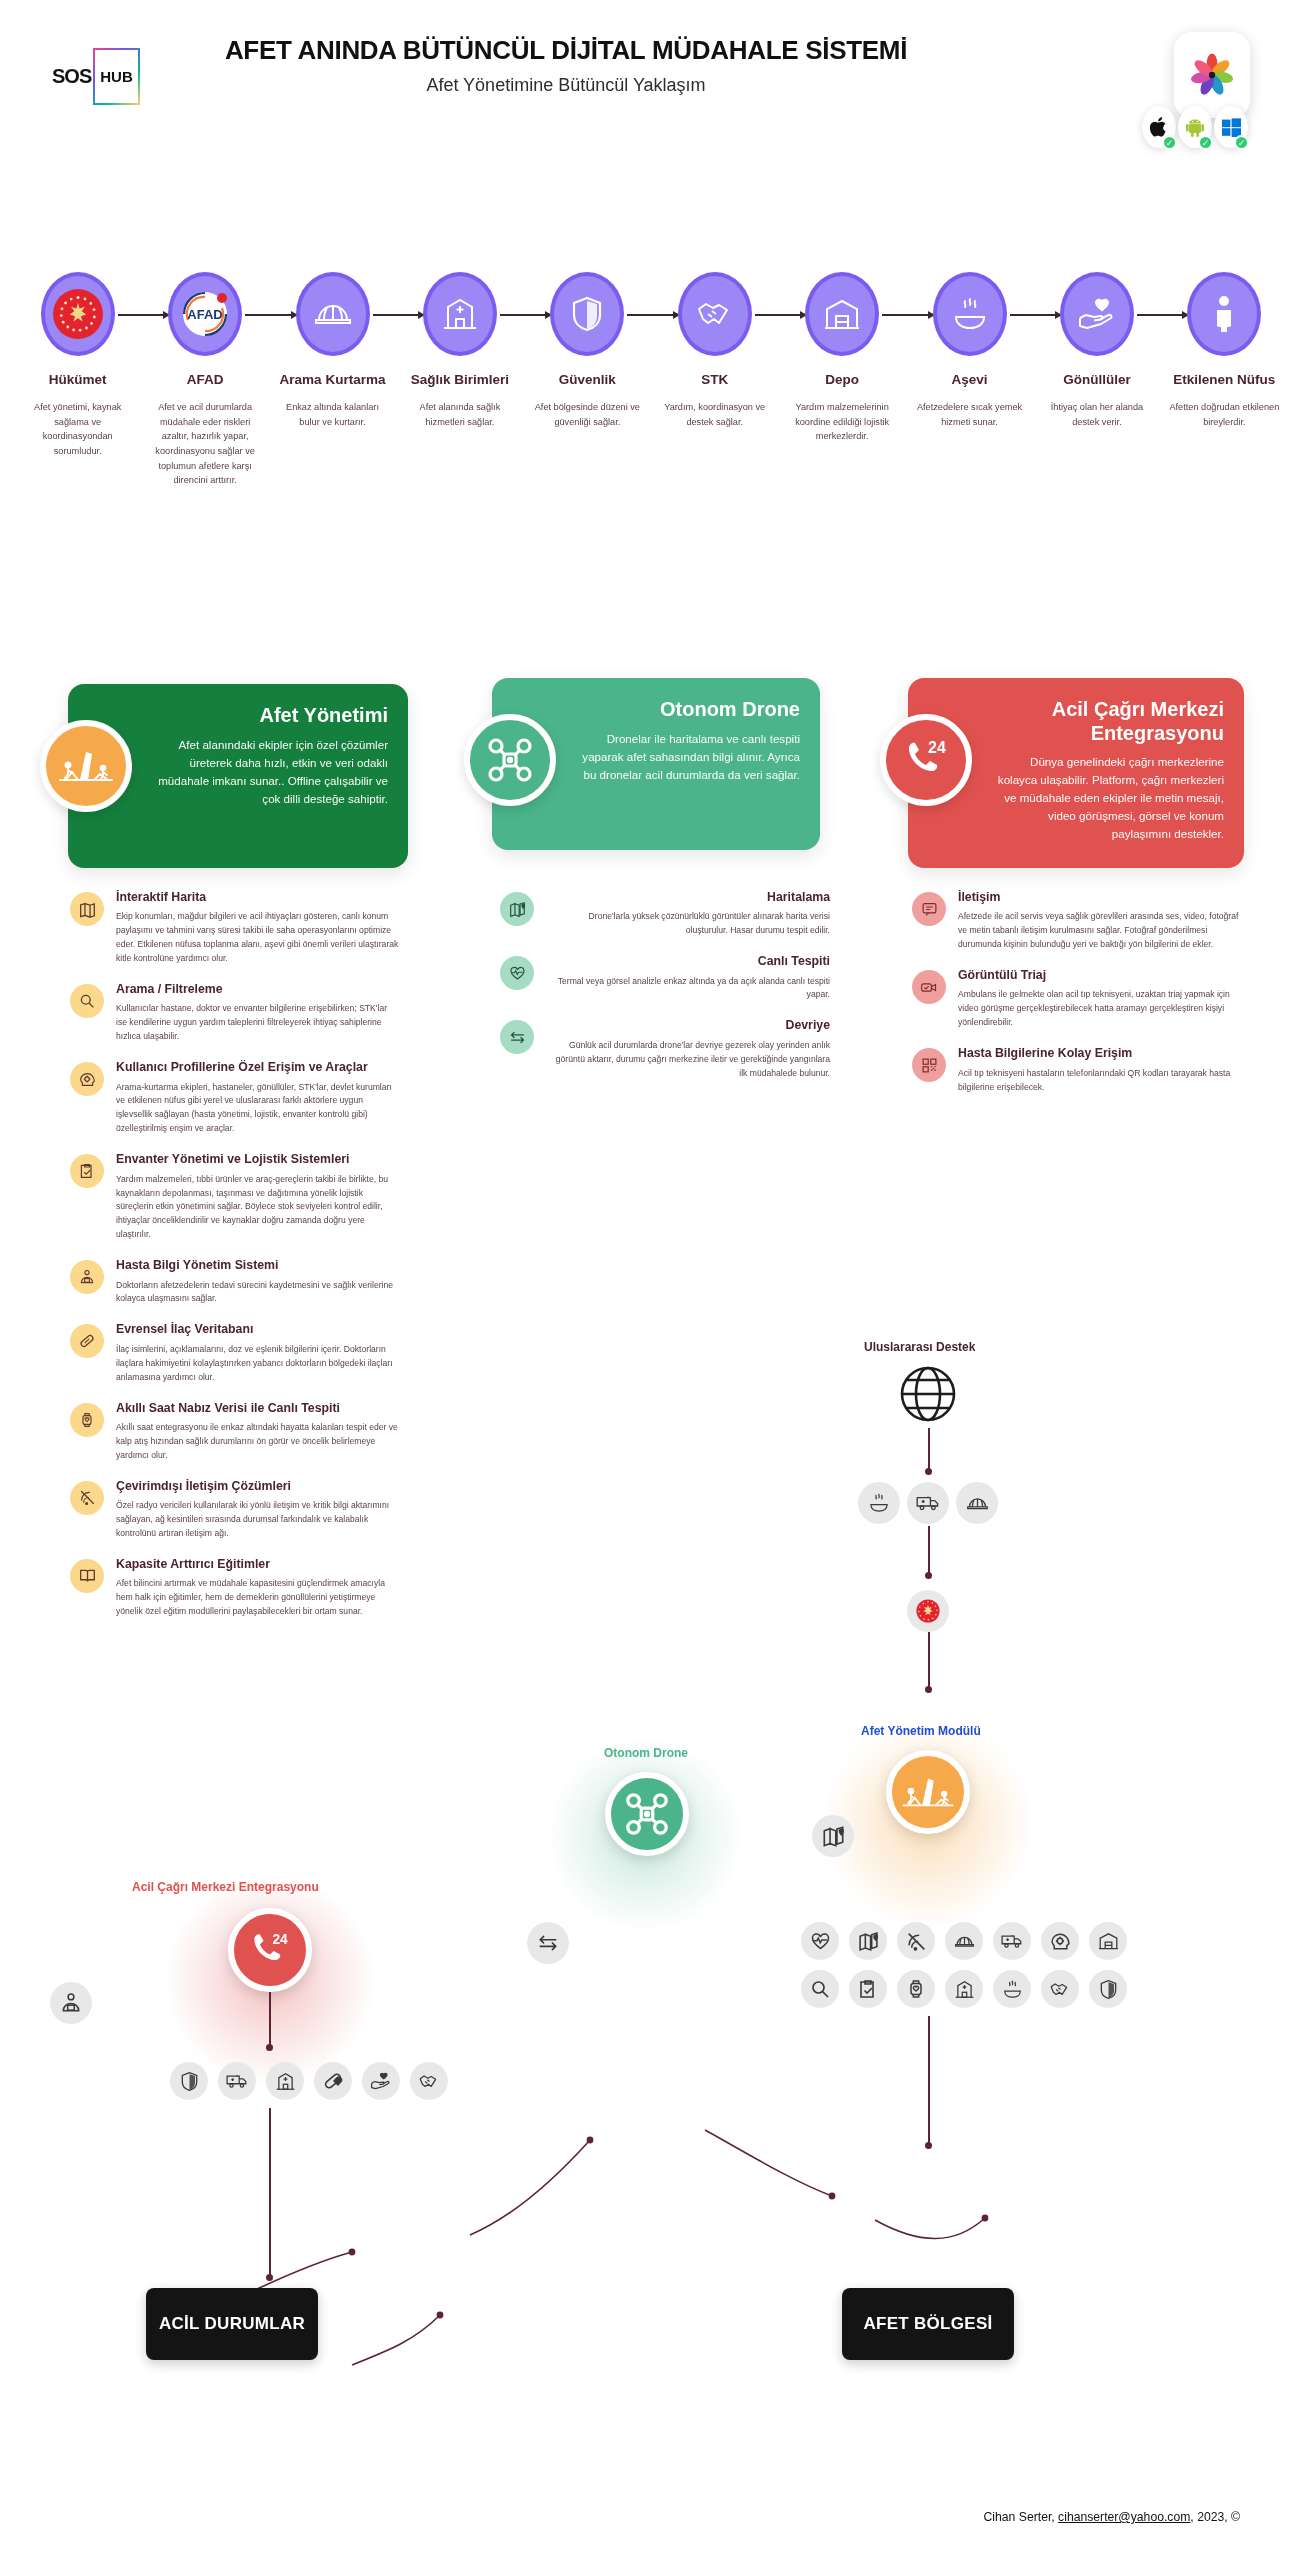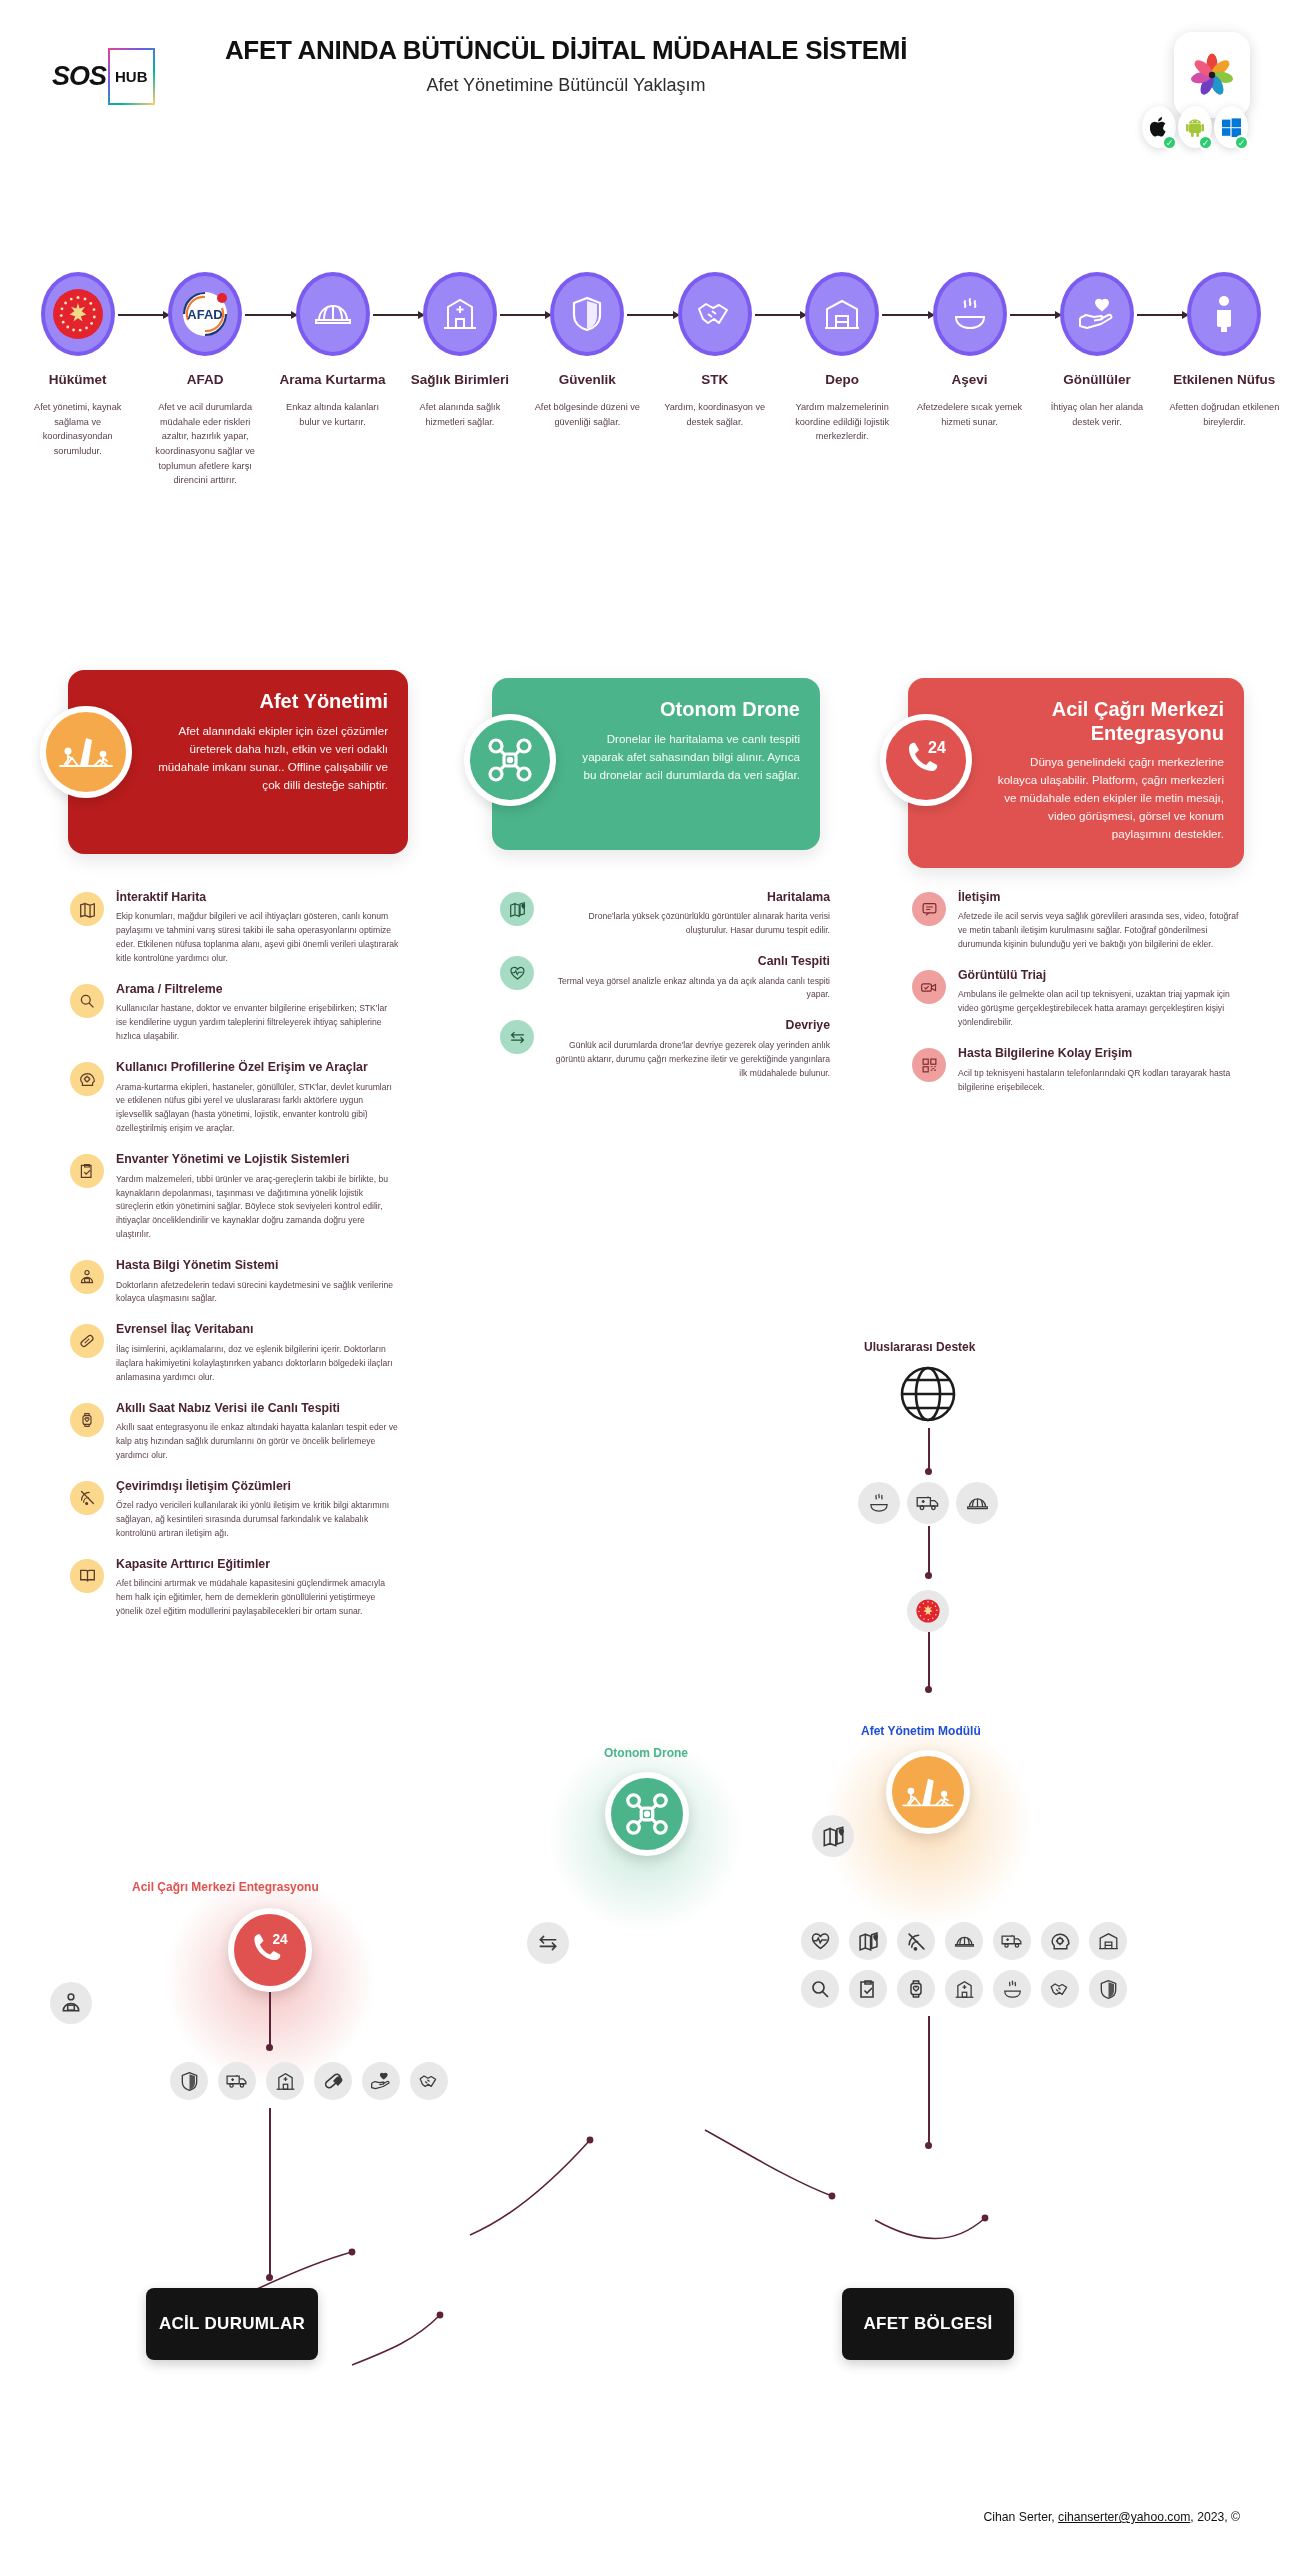--- a/index.html
+++ b/index.html
@@ -13,22 +13,22 @@
     overflow: hidden;
   }
 
   
   .header { position: relative; height: 160px; }
   .logo-sos {
     position: absolute; left: 52px; top: 48px;
     display: flex; align-items: center; gap: 0;
   }
   .logo-sos .sos-txt {
-    font-weight: bold; font-size: 27px; letter-spacing: -1px;
-    color: #111; font-family: "Liberation Sans", sans-serif; font-style: italic;
+    font-weight: bold; font-size: 20px; letter-spacing: -1px;
+    color: #111; font-family: "Liberation Sans", sans-serif;
   }
   .logo-sos .hub-box {
     font-size: 15px; font-weight: 600; color: #111;
     padding: 18px 5px; margin-left: 2px;
     border: 2px solid;
     border-image: linear-gradient(135deg,#e84393,#6c5ce7,#00b894,#fdcb6e) 1;
   }
   .title-block {
     position: absolute; left: 0; right: 170px; top: 36px; text-align: center;
   }
@@ -107,22 +107,22 @@
     box-shadow: 0 6px 18px rgba(0,0,0,.10);
   }
   .card-icon {
     position: absolute; left: -28px; top: 36px;
     width: 92px; height: 92px; border-radius: 50%;
     border: 6px solid #fff; display:flex; align-items:center; justify-content:center;
     box-shadow: 0 4px 12px rgba(0,0,0,.13);
   }
   .card h3 { font-size: 20px; font-weight: 800; line-height: 1.18; margin-bottom: 8px; }
   .card p { font-size: 11.6px; line-height: 1.55; opacity: .97; }
-  #card-0 { left: 68px; top: 12px; width: 340px; min-height: 184px;
-            background: #b91c1c; }
+  #card-0 { left: 68px; top: 26px; width: 340px; min-height: 184px;
+            background: #15803d; }
   #card-0 .card-icon { background:#f5a94a; }
   #card-1 { left: 492px; top: 20px; width: 328px; min-height: 172px;
             background: #4bb48a; }
   #card-1 .card-icon { background:#4bb48a; }
   #card-2 { left: 908px; top: 20px; width: 336px; min-height: 190px;
             background: #e0524f; }
   #card-2 .card-icon { background:#e0524f; }
 
   
   .feat-col { position: absolute; }

